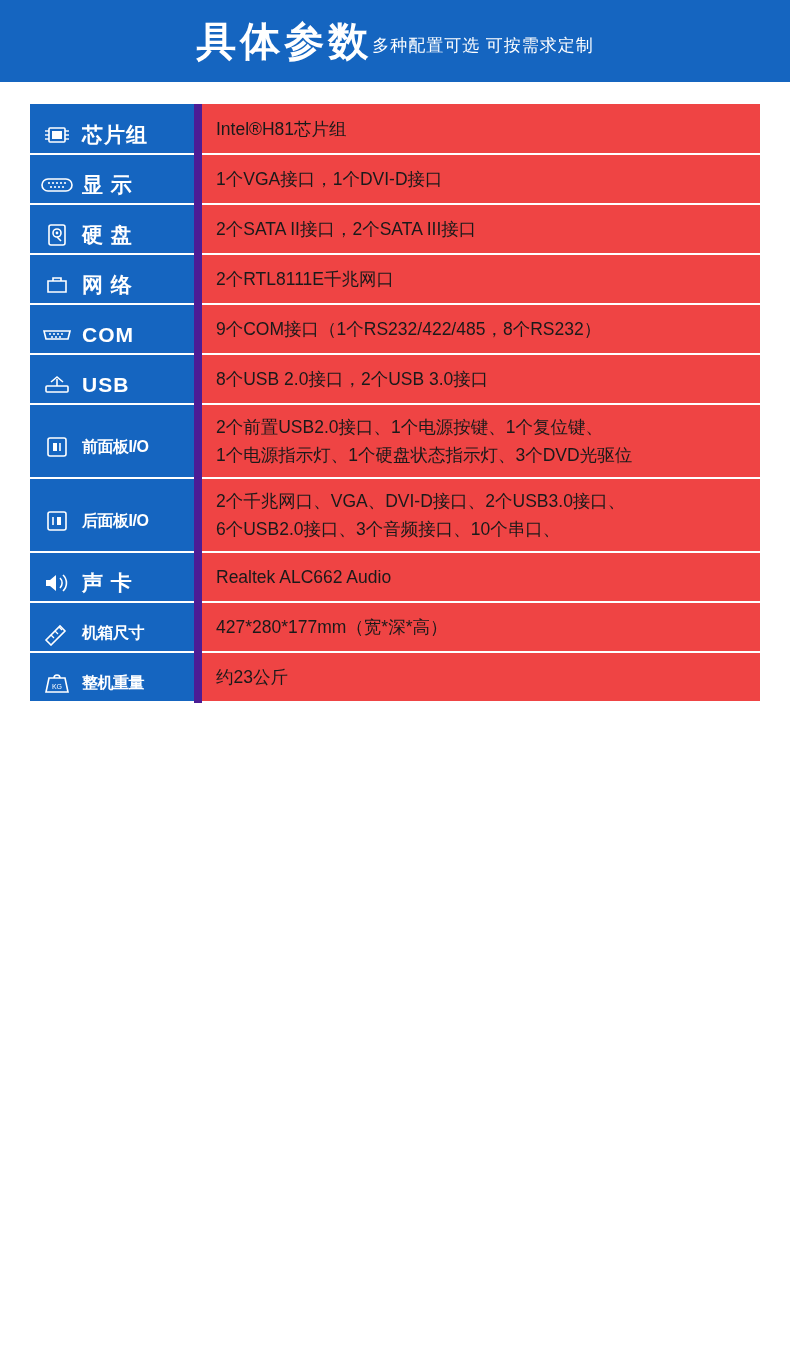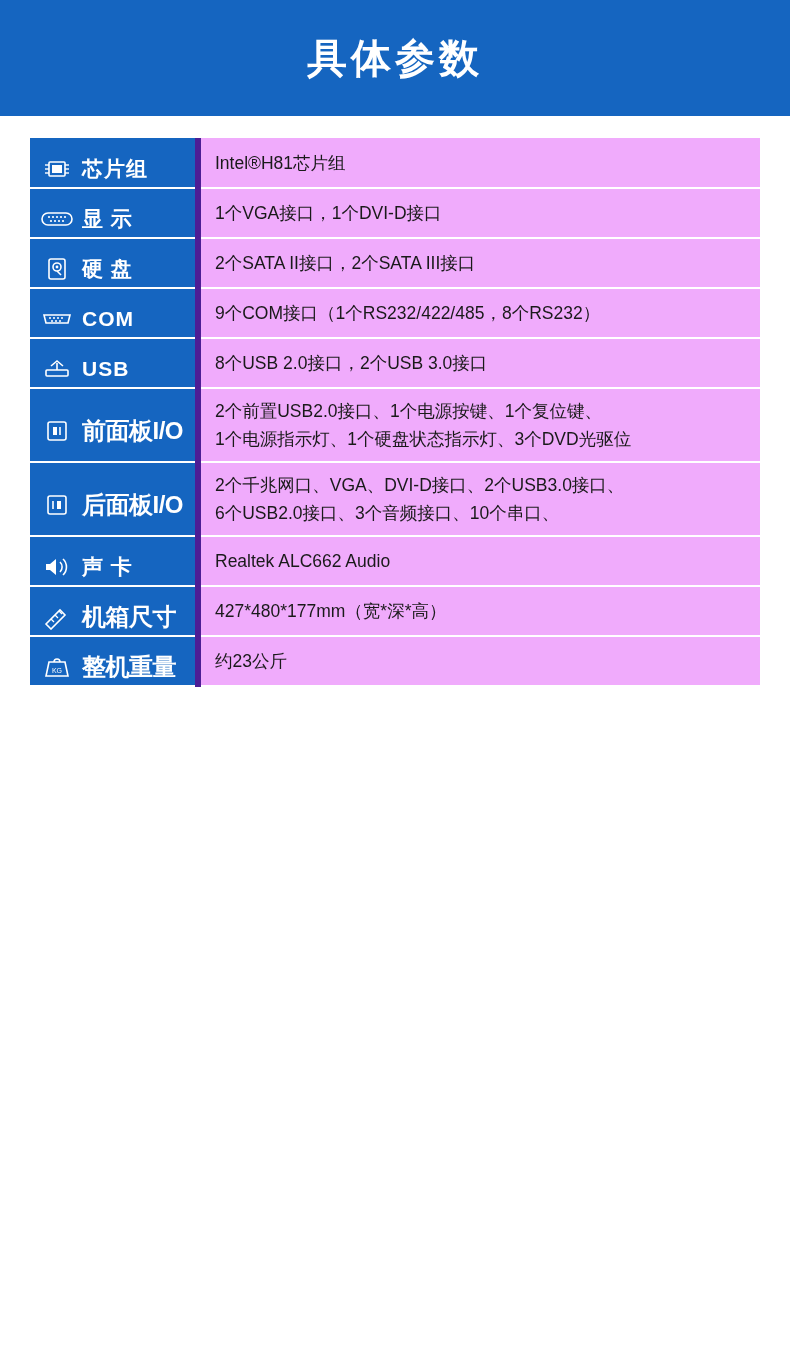--- a/index.html
+++ b/index.html
@@ -8,21 +8,21 @@
     width: 790px;
     height: 1362px;
     background: #ffffff;
     font-family: "Liberation Sans", "DejaVu Sans", sans-serif;
     overflow: hidden;
   }
 
   
   .header {
     background: #1565C0;
-    height: 116px;
+    height: 82px;
     width: 790px;
     display: flex;
     flex-direction: row;
     align-items: center;
     justify-content: center;
     color: #ffffff;
   }
   .header-title {
     font-size: 40px;
     font-weight: bold;
@@ -42,21 +42,21 @@
   .spec-table {
     width: 730px;
     border-collapse: collapse;
   }
   .spec-table tr { }
   .label-cell {
     width: 168px;
     background: #1565C0;
     color: #ffffff;
     border-bottom: 2px solid #ffffff;
-    border-right: 6px solid #4c1d95;
+    border-right: 8px solid #4c1d95;
     padding: 12px 6px 0 10px;
     vertical-align: middle;
     height: 50px;
   }
   .label-inner {
     display: flex;
     align-items: center;
     gap: 8px;
   }
   .label-icon {
@@ -66,43 +66,44 @@
     display: flex;
     align-items: center;
     justify-content: center;
   }
   .label-text {
     font-size: 21px;
     font-weight: bold;
     letter-spacing: 1px;
     white-space: nowrap;
   }
-  .label-text.tight  { letter-spacing: -0.5px; font-size: 24px; }
+  .label-text.tight  { letter-spacing: -0.5px; font-size: 16px; }
 
   .value-cell {
-    background: #f0abfc;
+    background: #ef4444;
     color: #1a1a1a;
     border-bottom: 2px solid #ffffff;
     padding: 8px 10px 8px 14px;
     font-size: 17.5px;
     line-height: 28px;
     vertical-align: middle;
   }
   .value-cell .line { display: block; white-space: nowrap; }
 
   tr.tall .label-cell, tr.tall .value-cell { height: 66px; }
 
   
   svg { display: block; }
 </style>
 </head>
 <body>
 
 <div class="header">
   <div class="header-title">具体参数</div>
+  <div class="header-sub">多种配置可选 可按需求定制</div>
 </div>
 
 <div class="spec-wrap">
   <table class="spec-table">
     <tbody>
 
       <tr>
         <td class="label-cell">
           <div class="label-inner">
             <span class="label-icon">
@@ -168,20 +169,36 @@
                 </svg>
             </span>
             <span class="label-text">硬 盘</span>
           </div>
         </td>
         <td class="value-cell">
           <span class="line">2个SATA II接口，2个SATA III接口</span>
         </td>
       </tr>
 
+      <tr>
+        <td class="label-cell">
+          <div class="label-inner">
+            <span class="label-icon">
+              <svg width="28" height="24" viewBox="0 0 28 24">
+                  <path d="M5 8 h18 v11 h-18 z" fill="none" stroke="#fff" stroke-width="1.6"></path>
+                  <path d="M10 8 v-3 h8 v3" fill="none" stroke="#fff" stroke-width="1.6"></path>
+                </svg>
+            </span>
+            <span class="label-text">网 络</span>
+          </div>
+        </td>
+        <td class="value-cell">
+          <span class="line">2个RTL8111E千兆网口</span>
+        </td>
+      </tr>
 
 
       <tr>
         <td class="label-cell">
           <div class="label-inner">
             <span class="label-icon">
               <svg width="34" height="18" viewBox="0 0 34 18">
                   <path d="M4 5 h26 l-2 8 h-22 z" fill="none" stroke="#fff" stroke-width="1.6"></path>
                   <g fill="#fff">
                     <circle cx="10" cy="8" r="1"></circle>
@@ -290,21 +307,21 @@
                     <line x1="8" y1="15" x2="11" y2="18"></line>
                     <line x1="12" y1="11" x2="15" y2="14"></line>
                     <line x1="16" y1="7" x2="19" y2="10"></line>
                   </g>
                 </svg>
             </span>
             <span class="label-text tight">机箱尺寸</span>
           </div>
         </td>
         <td class="value-cell">
-          <span class="line">427*480*177mm（宽*深*高）</span>
+          <span class="line">427*280*177mm（宽*深*高）</span>
         </td>
       </tr>
 
       <tr>
         <td class="label-cell">
           <div class="label-inner">
             <span class="label-icon">
               <svg width="28" height="26" viewBox="0 0 28 26">
                   <path d="M6 8 h16 l3 14 h-22 z" fill="none" stroke="#fff" stroke-width="1.6"></path>
                   <path d="M11 8 a3 3 0 0 1 6 0" fill="none" stroke="#fff" stroke-width="1.6"></path>

